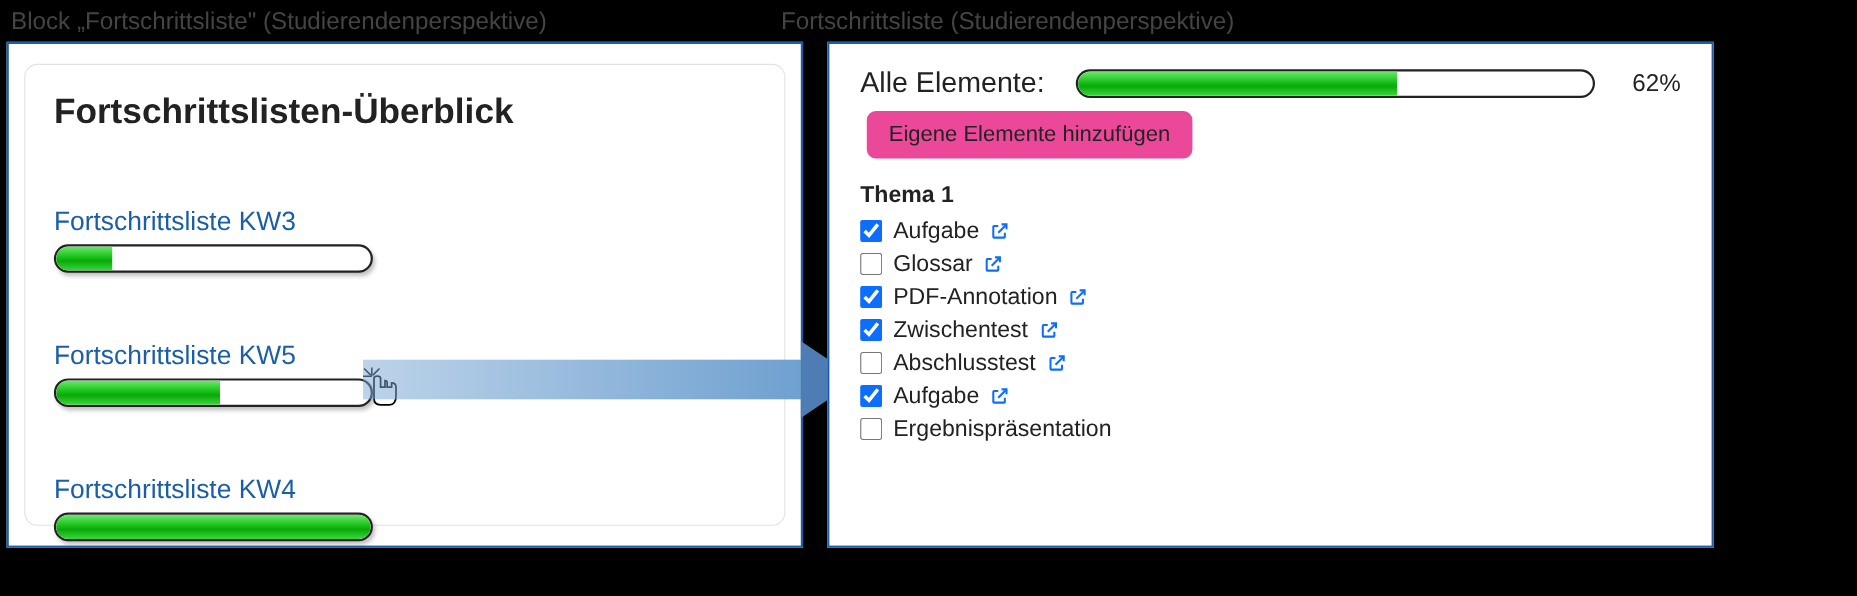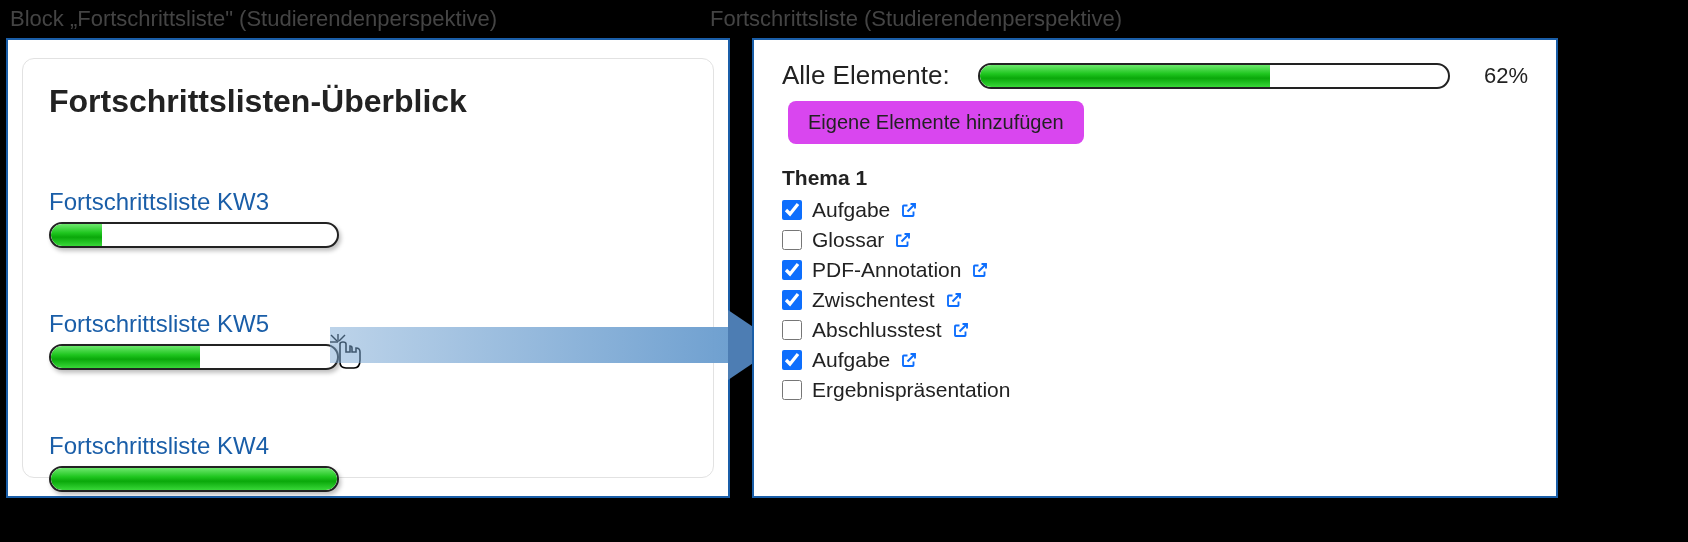--- a/index.html
+++ b/index.html
@@ -138,21 +138,21 @@
   .pct {
     font-size: 22px;
     color: #222;
     min-width: 50px;
     text-align: right;
   }
   .btn-add {
     display: inline-block;
     margin-top: 6px;
     margin-left: 6px;
-    background: #d946ef;
+    background: #ec4899;
     color: #222;
     font-size: 20px;
     padding: 10px 20px;
     border-radius: 8px;
     border: none;
     cursor: pointer;
   }
 
   .topic {
     margin-top: 22px;

